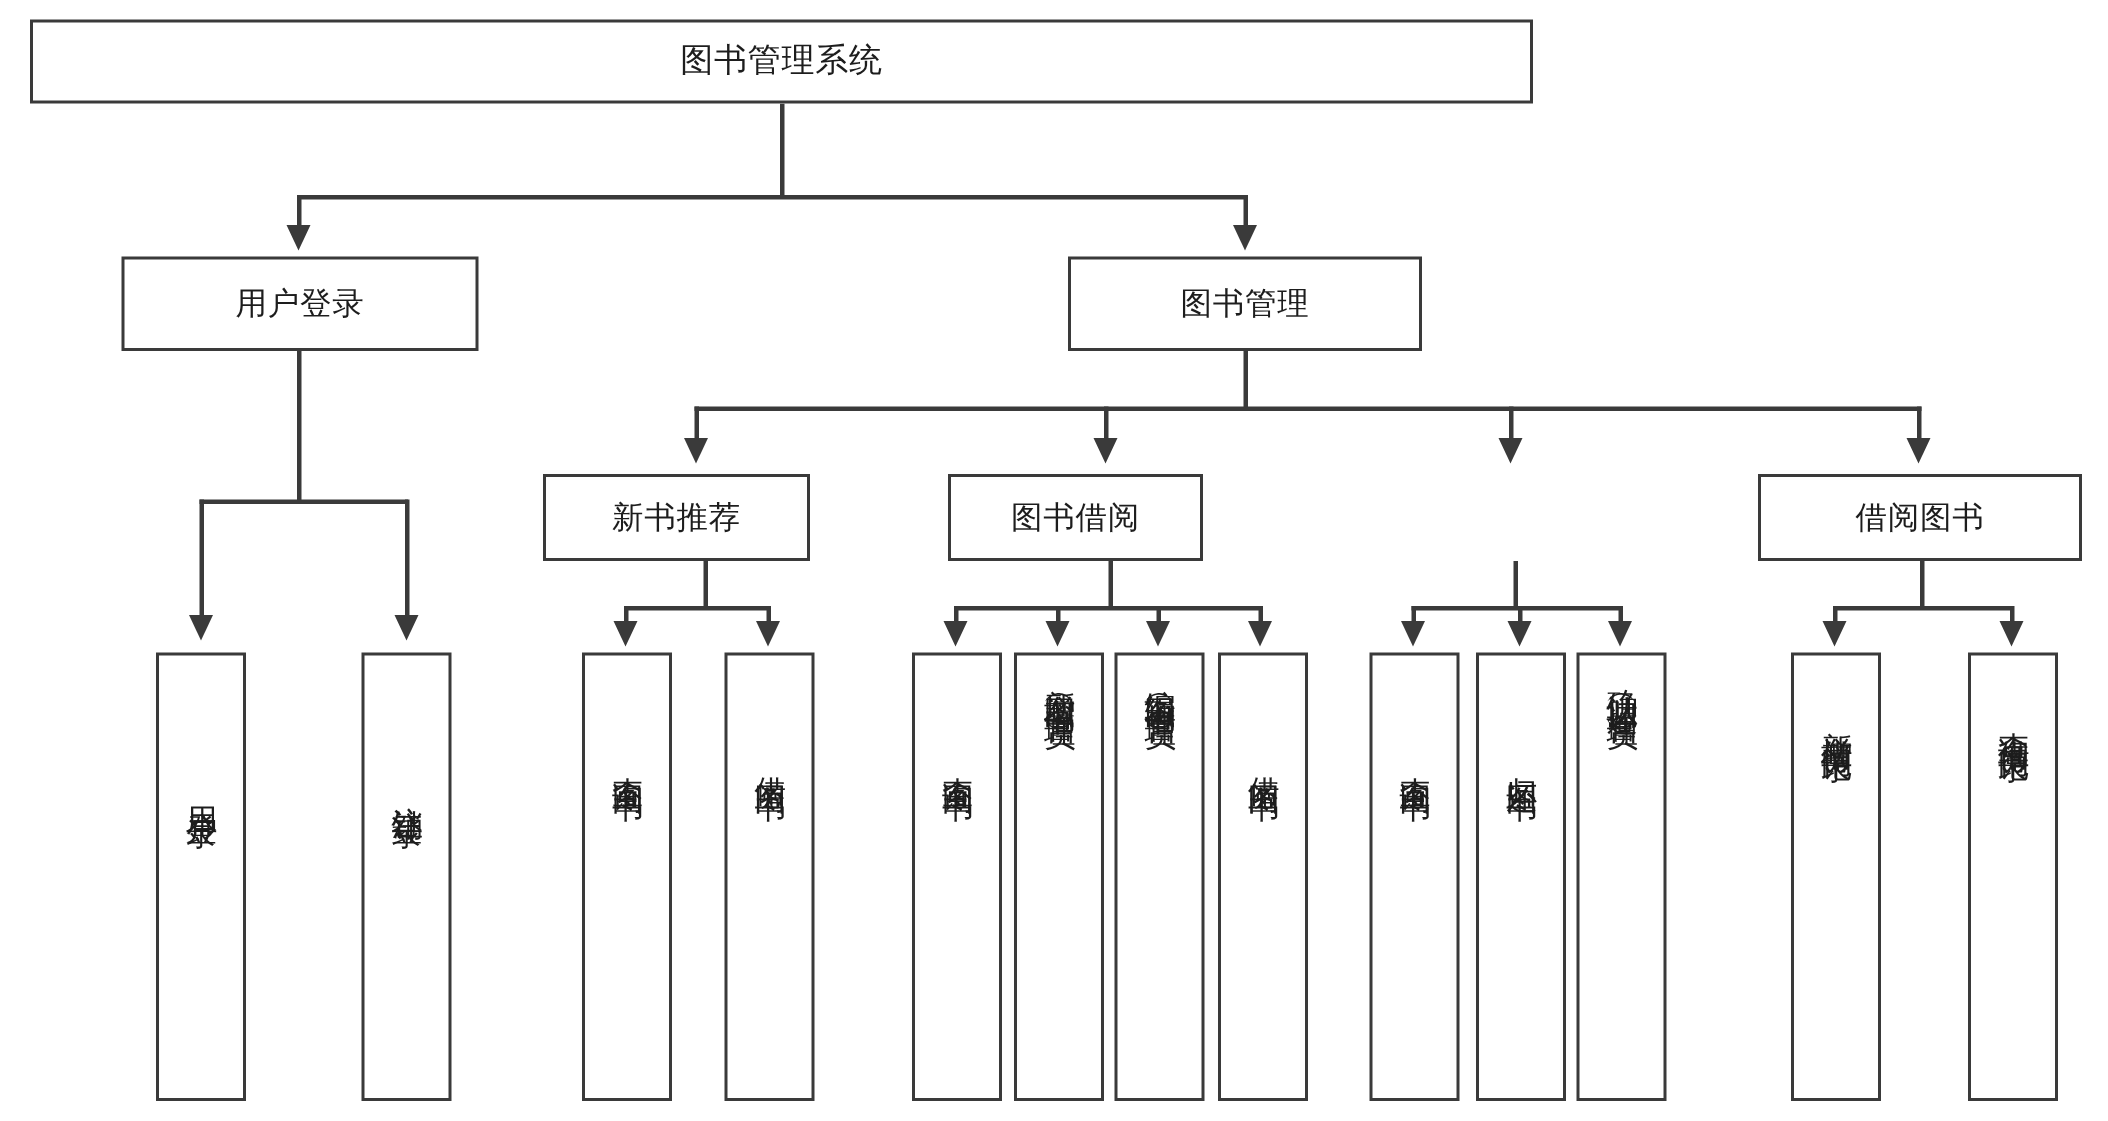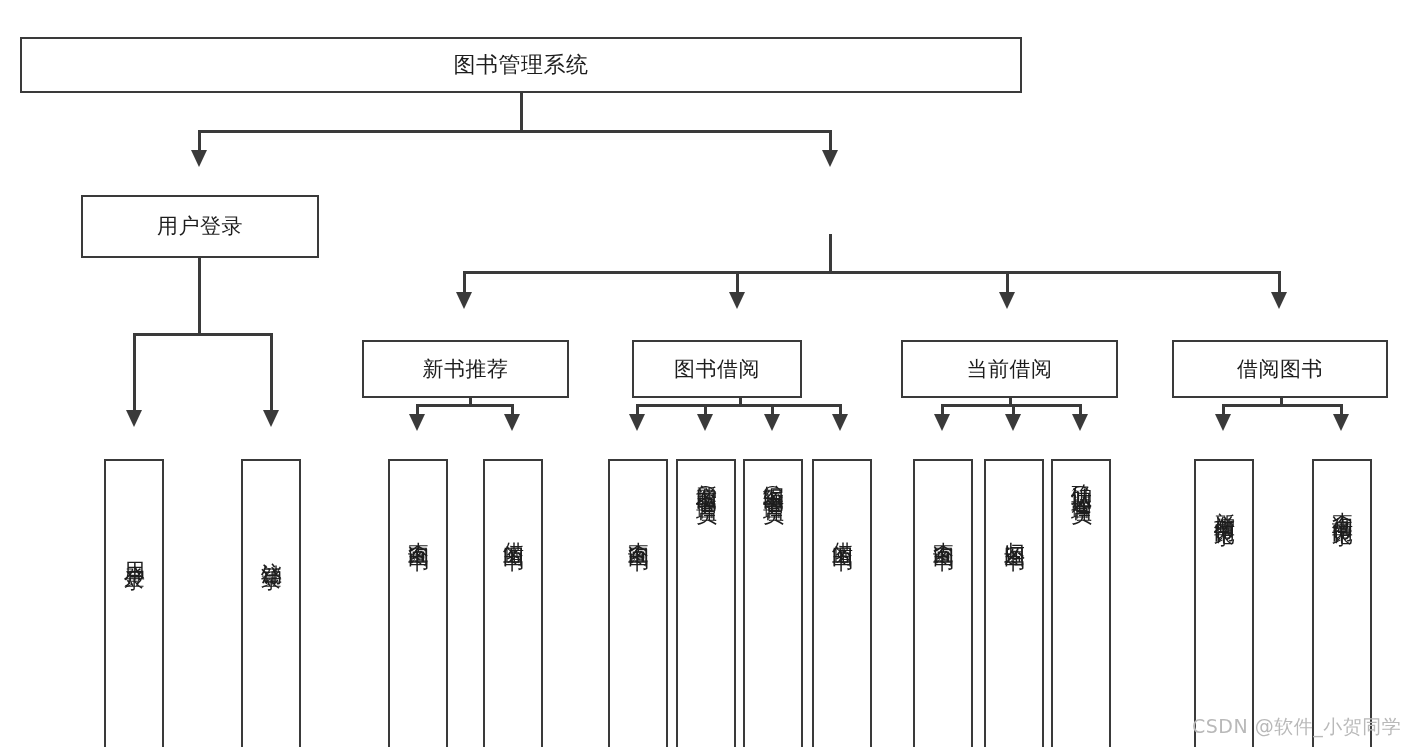--- a/index.html
+++ b/index.html
@@ -22,21 +22,20 @@
   .node {
     position: absolute;
     box-sizing: border-box;
     border: 2.5px solid #3a3a3a;
     background: #ffffff;
     display: flex;
     align-items: center;
     justify-content: center;
     color: #1d1d1d;
     z-index: 3;
-    margin-top: 24px;
   }
   .node .label {
     display: block;
     text-align: center;
     line-height: 1.15;
     white-space: nowrap;
   }
   
   .node.horiz .label {
     font-size: 21px;
@@ -100,20 +99,23 @@
 
   <div class="ln h" style="left:198px; top:130px; width:634px; height:2.5px;"></div>
 
   <div class="ln v" style="left:198px; top:130px; height:24px;"></div>
   <div class="arrow" style="left:191px; top:150px;"></div>
   <div class="ln v" style="left:829px; top:130px; height:24px;"></div>
   <div class="arrow" style="left:822px; top:150px;"></div>
 
   <div class="node horiz" style="left:81px; top:171px; width:238px; height:63px;">
     <span class="label">用户登录</span>
+  </div>
+  <div class="node horiz" style="left:712px; top:171px; width:236px; height:63px;">
+    <span class="label">图书管理</span>
   </div>
 
   <div class="ln v" style="left:198px; top:234px; height:101px;"></div>
   <div class="ln h" style="left:133px; top:333px; width:139px;"></div>
   <div class="ln v" style="left:133px; top:333px; height:80px;"></div>
   <div class="arrow" style="left:126px; top:410px;"></div>
   <div class="ln v" style="left:270px; top:333px; height:80px;"></div>
   <div class="arrow" style="left:263px; top:410px;"></div>
 
   <div class="node vert" style="left:104px; top:435px; width:60px; height:299px;">
@@ -127,28 +129,25 @@
   <div class="ln h" style="left:463px; top:271px; width:818px;"></div>
   <div class="ln v" style="left:463px; top:271px; height:25px;"></div>
   <div class="arrow" style="left:456px; top:292px;"></div>
   <div class="ln v" style="left:736px; top:271px; height:25px;"></div>
   <div class="arrow" style="left:729px; top:292px;"></div>
   <div class="ln v" style="left:1006px; top:271px; height:25px;"></div>
   <div class="arrow" style="left:999px; top:292px;"></div>
   <div class="ln v" style="left:1278px; top:271px; height:25px;"></div>
   <div class="arrow" style="left:1271px; top:292px;"></div>
 
-  <div class="node horiz" style="left:362px; top:316px; width:207px; height:58px;">
+  <div class="node horiz" style="left:362px; top:316px; width:178px; height:58px;">
     <span class="label">新书推荐</span>
   </div>
   <div class="node horiz" style="left:632px; top:316px; width:170px; height:58px;">
     <span class="label">图书借阅</span>
-  </div>
-  <div class="node horiz" style="left:901px; top:316px; width:217px; height:58px;">
-    <span class="label">当前借阅</span>
   </div>
   <div class="node horiz" style="left:1172px; top:316px; width:216px; height:58px;">
     <span class="label">借阅图书</span>
   </div>
 
   <div class="ln v" style="left:469px; top:374px; height:32px;"></div>
   <div class="ln h" style="left:416px; top:404px; width:97px;"></div>
   <div class="ln v" style="left:416px; top:404px; height:13px;"></div>
   <div class="arrow" style="left:409px; top:414px;"></div>
   <div class="ln v" style="left:511px; top:404px; height:13px;"></div>
@@ -211,15 +210,14 @@
   <div class="ln v" style="left:1340px; top:404px; height:13px;"></div>
   <div class="arrow" style="left:1333px; top:414px;"></div>
 
   <div class="node vert" style="left:1194px; top:435px; width:60px; height:299px;">
     <span class="label" style="margin-top:28px;">新增借阅记录</span>
   </div>
   <div class="node vert" style="left:1312px; top:435px; width:60px; height:299px;">
     <span class="label" style="margin-top:28px;">查询借阅记录</span>
   </div>
 
-  <div id="watermark" style="left:1192px; top:714px;">CSDN @软件_小贺同学</div>
 
 </div>
 
 </body></html>

